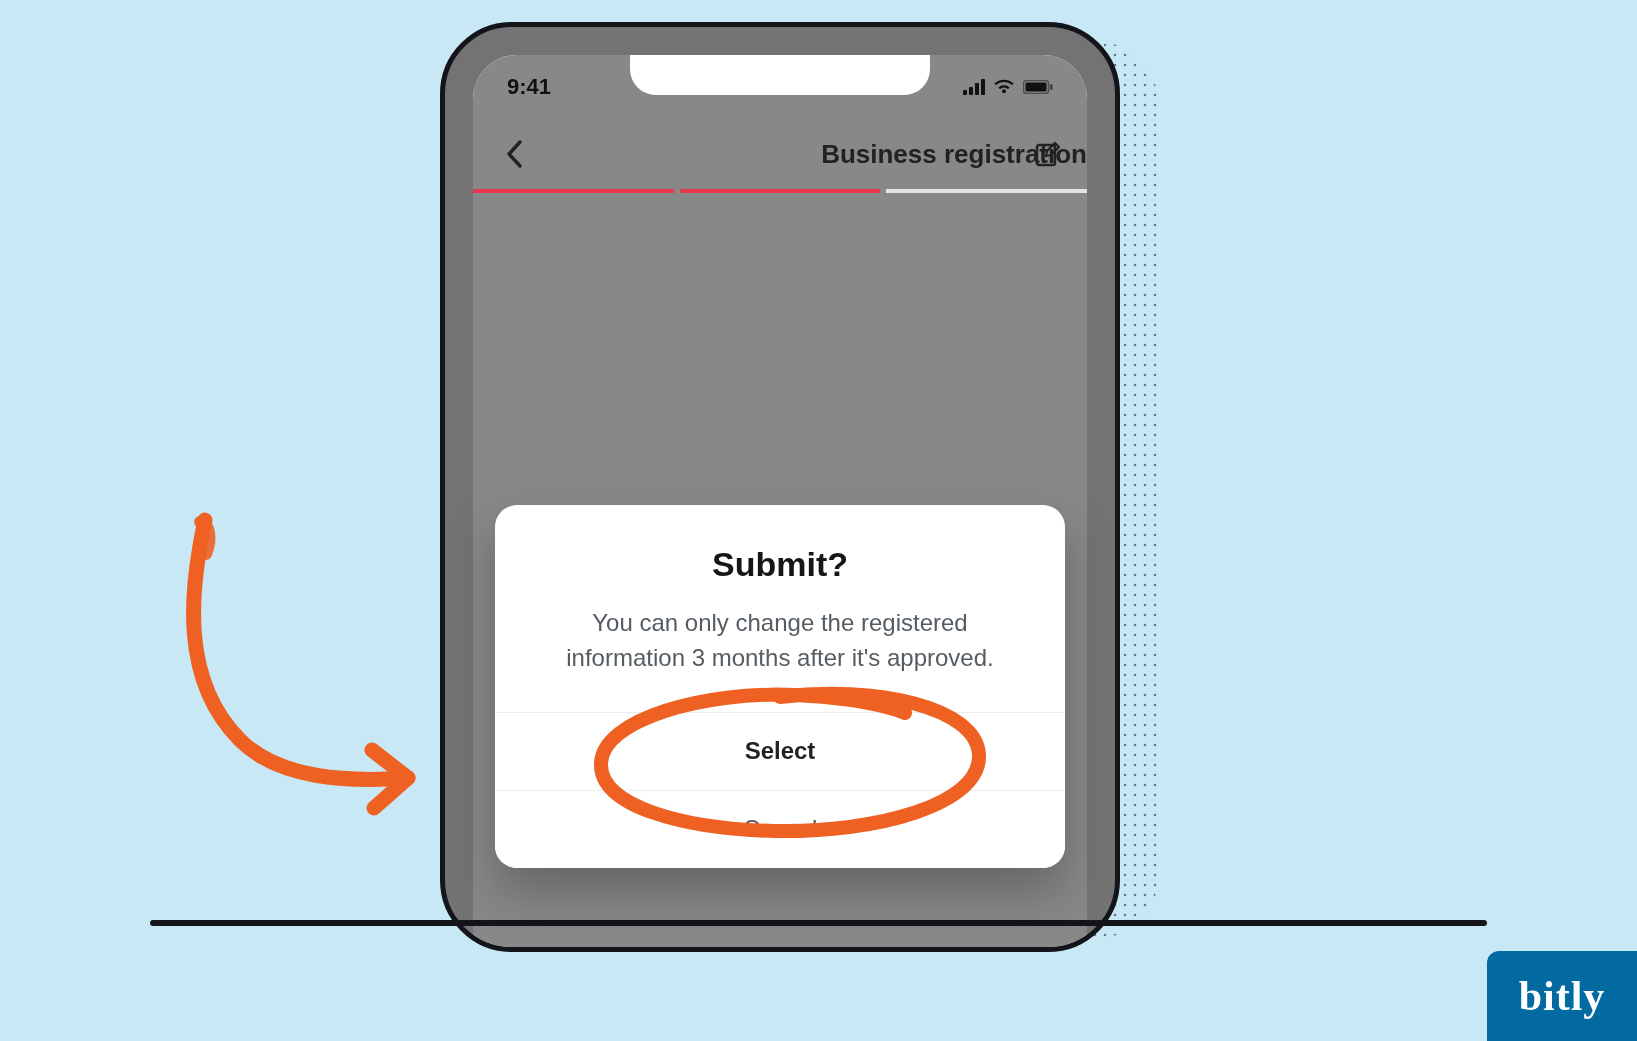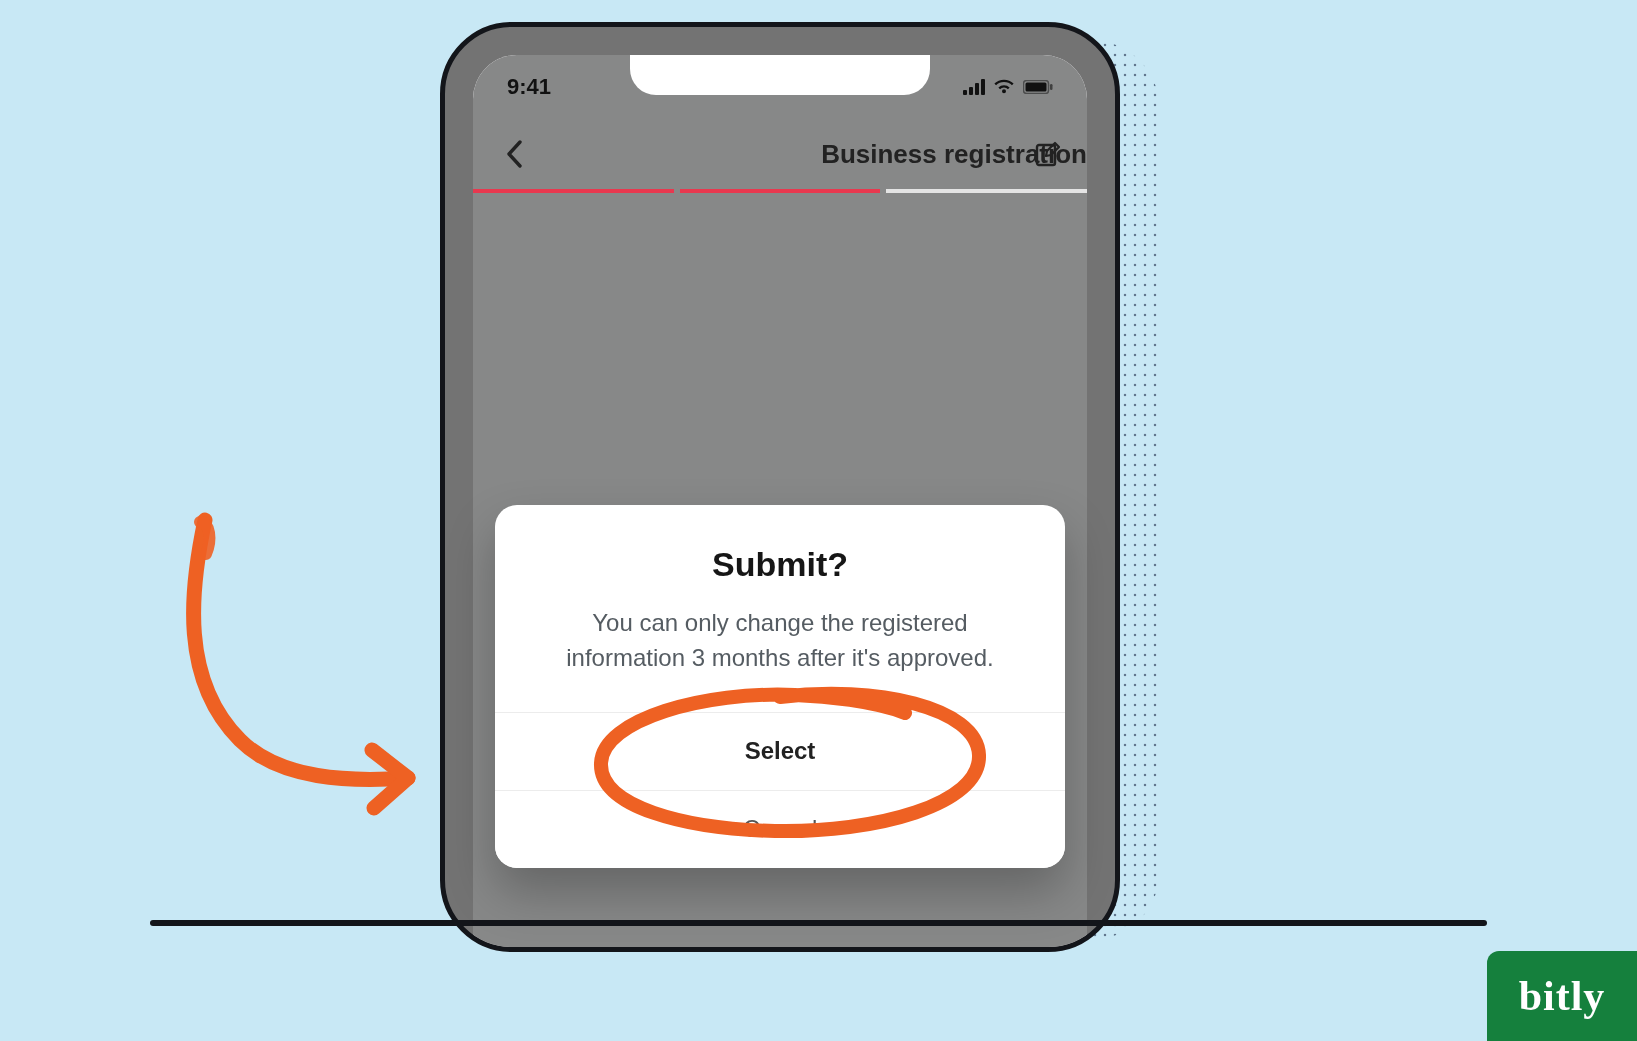--- a/index.html
+++ b/index.html
@@ -181,21 +181,21 @@
     .circle-annot {
       position: absolute;
       z-index: 80;
       pointer-events: none;
     }
     
     .bitly-badge {
       position: absolute;
       right: 0; bottom: 0;
       width: 150px; height: 90px;
-      background: #15803d;
+      background: #0369a1;
       border-top-left-radius: 12px;
       display: flex; align-items: center; justify-content: center;
       color: #fff;
       font-family: "Comic Sans MS", "Segoe Script", cursive;
       font-size: 42px; font-weight: 700;
       letter-spacing: 1px;
     }
   </style>
 </head>
 <body>

